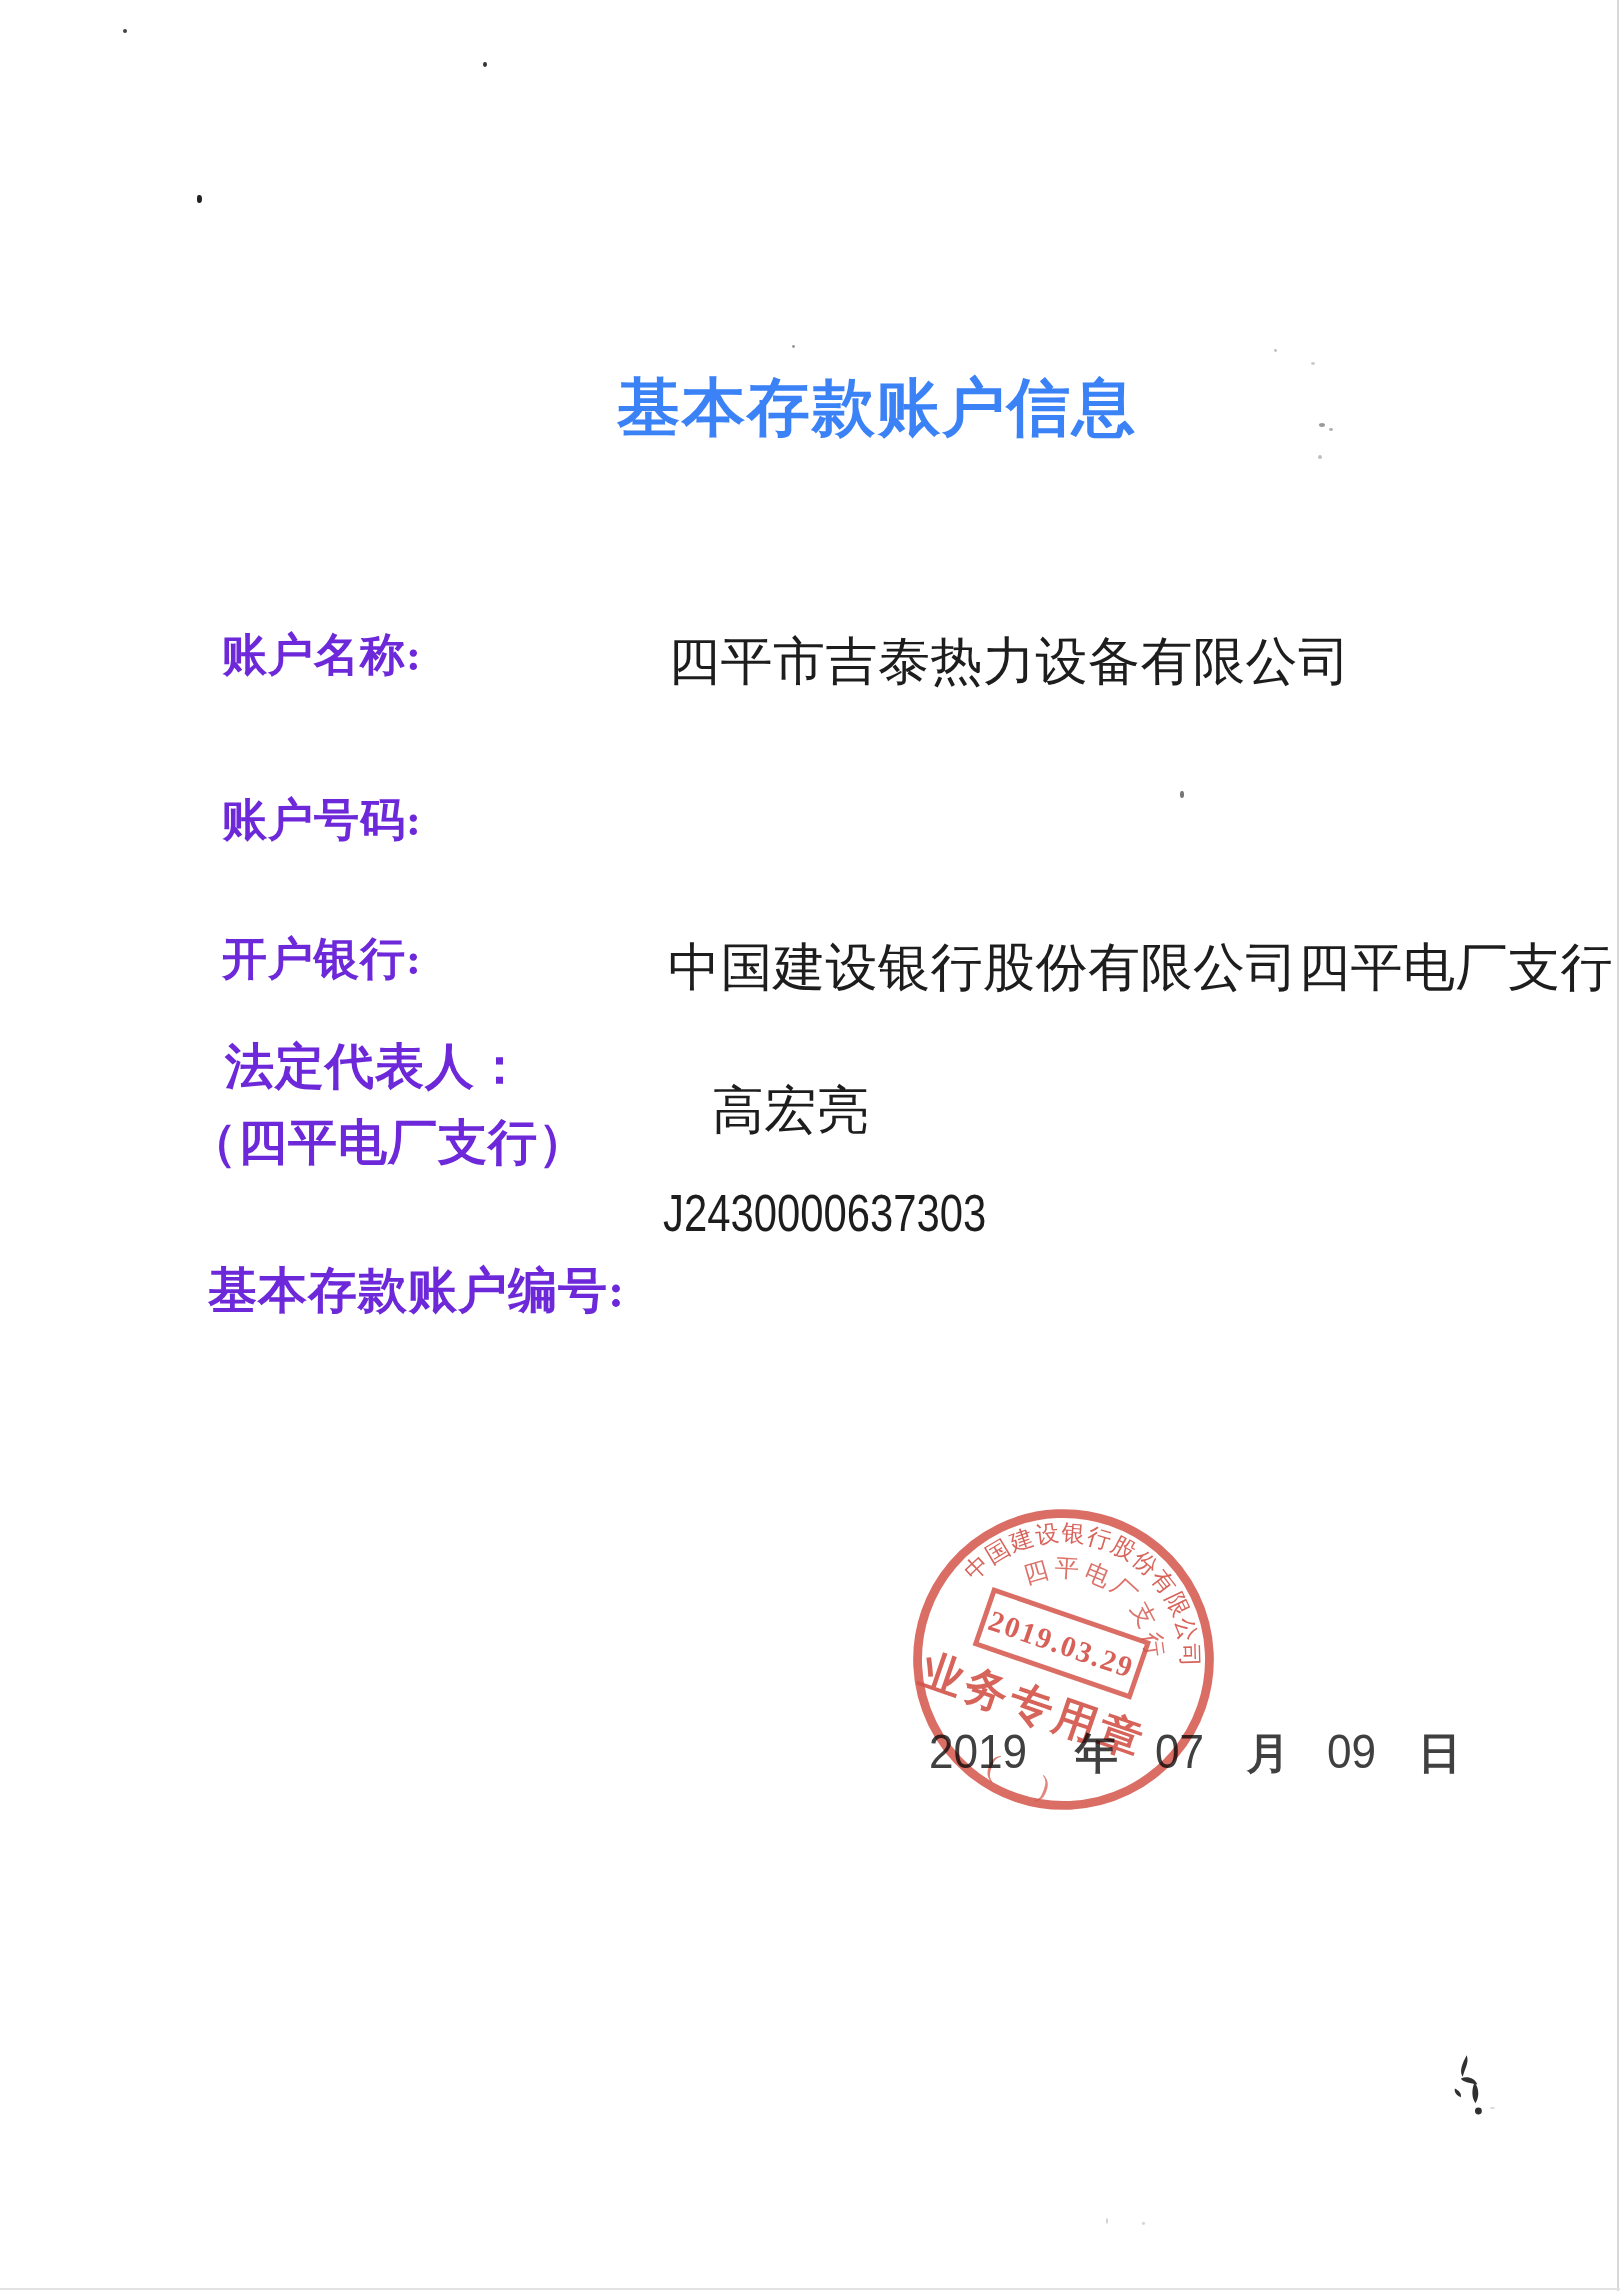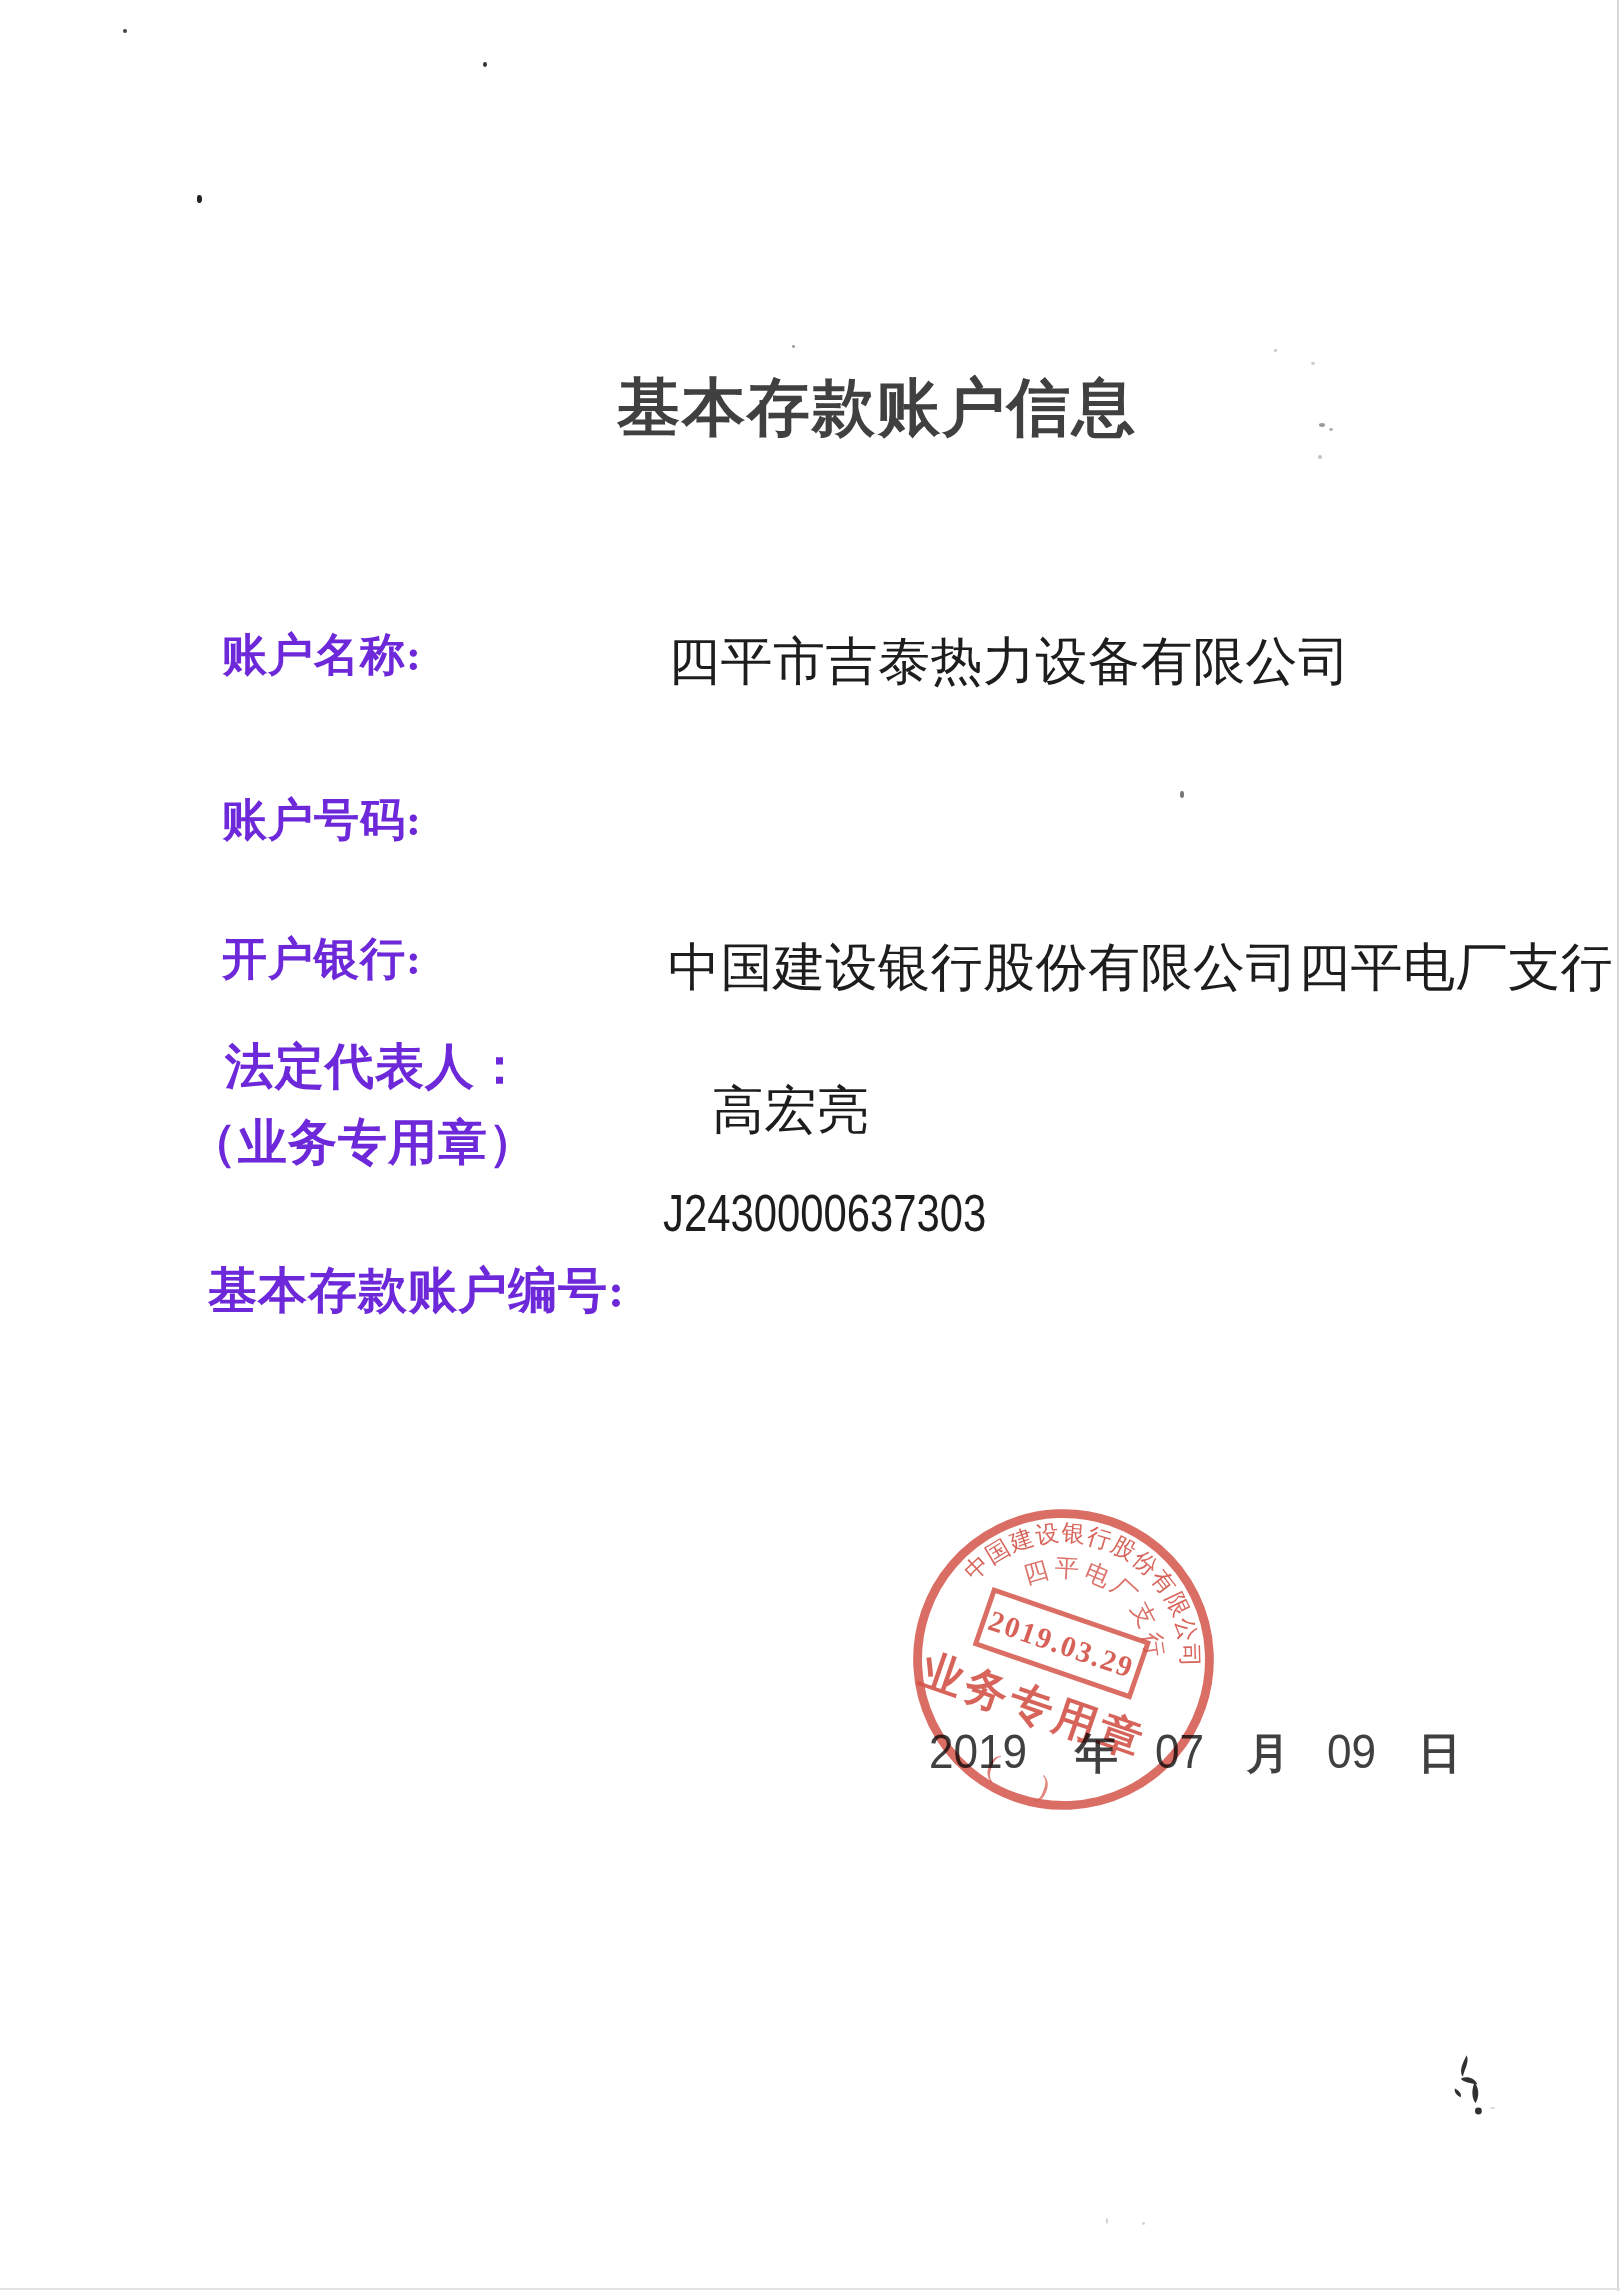--- a/index.html
+++ b/index.html
@@ -14,21 +14,21 @@
     color: #161616;
   }
   .title {
     position: absolute;
     left: 617px;
     top: 365px;
     font-size: 63px;
     font-weight: 700;
     letter-spacing: 2px;
     white-space: nowrap;
-    color: #404040;
+    color: #3b82f6;
   }
   .row { position: absolute; white-space: nowrap; }
   .lbl {
     font-size: 45px;
     font-weight: 700;
     color: #6d28d9;
     letter-spacing: 1px;
   }
   .val-cjk {
     font-size: 52px;
@@ -107,21 +107,21 @@
 
   <div class="row" style="left:222px; top:929px;">
     <span class="lbl">开户银行:</span>
   </div>
   <div class="row" style="left:668px; top:933px;">
     <span class="val-cjk">中国建设银行股份有限公司四平电厂支行</span>
   </div>
 
   <div class="row two-line-label" style="left:225px; top:1029px;">
     <span class="lbl lbl-small">法定代表人：</span><br>
-    <span class="lbl lbl-small" style="margin-left:-37px;">（业务专用章）</span>
+    <span class="lbl lbl-small" style="margin-left:-37px;">（四平电厂支行）</span>
   </div>
   <div class="row" style="left:668px; top:1076px;margin-left:44px;">
     <span class="val-cjk">高宏亮</span>
   </div>
 
   <div class="row" style="left:208px; top:1258px;">
     <span class="lbl lbl-small">基本存款账户编号:</span>
   </div>
   <div class="row" style="left:663px; top:1184px;">
     <span class="val-num">J2430000637303</span>

